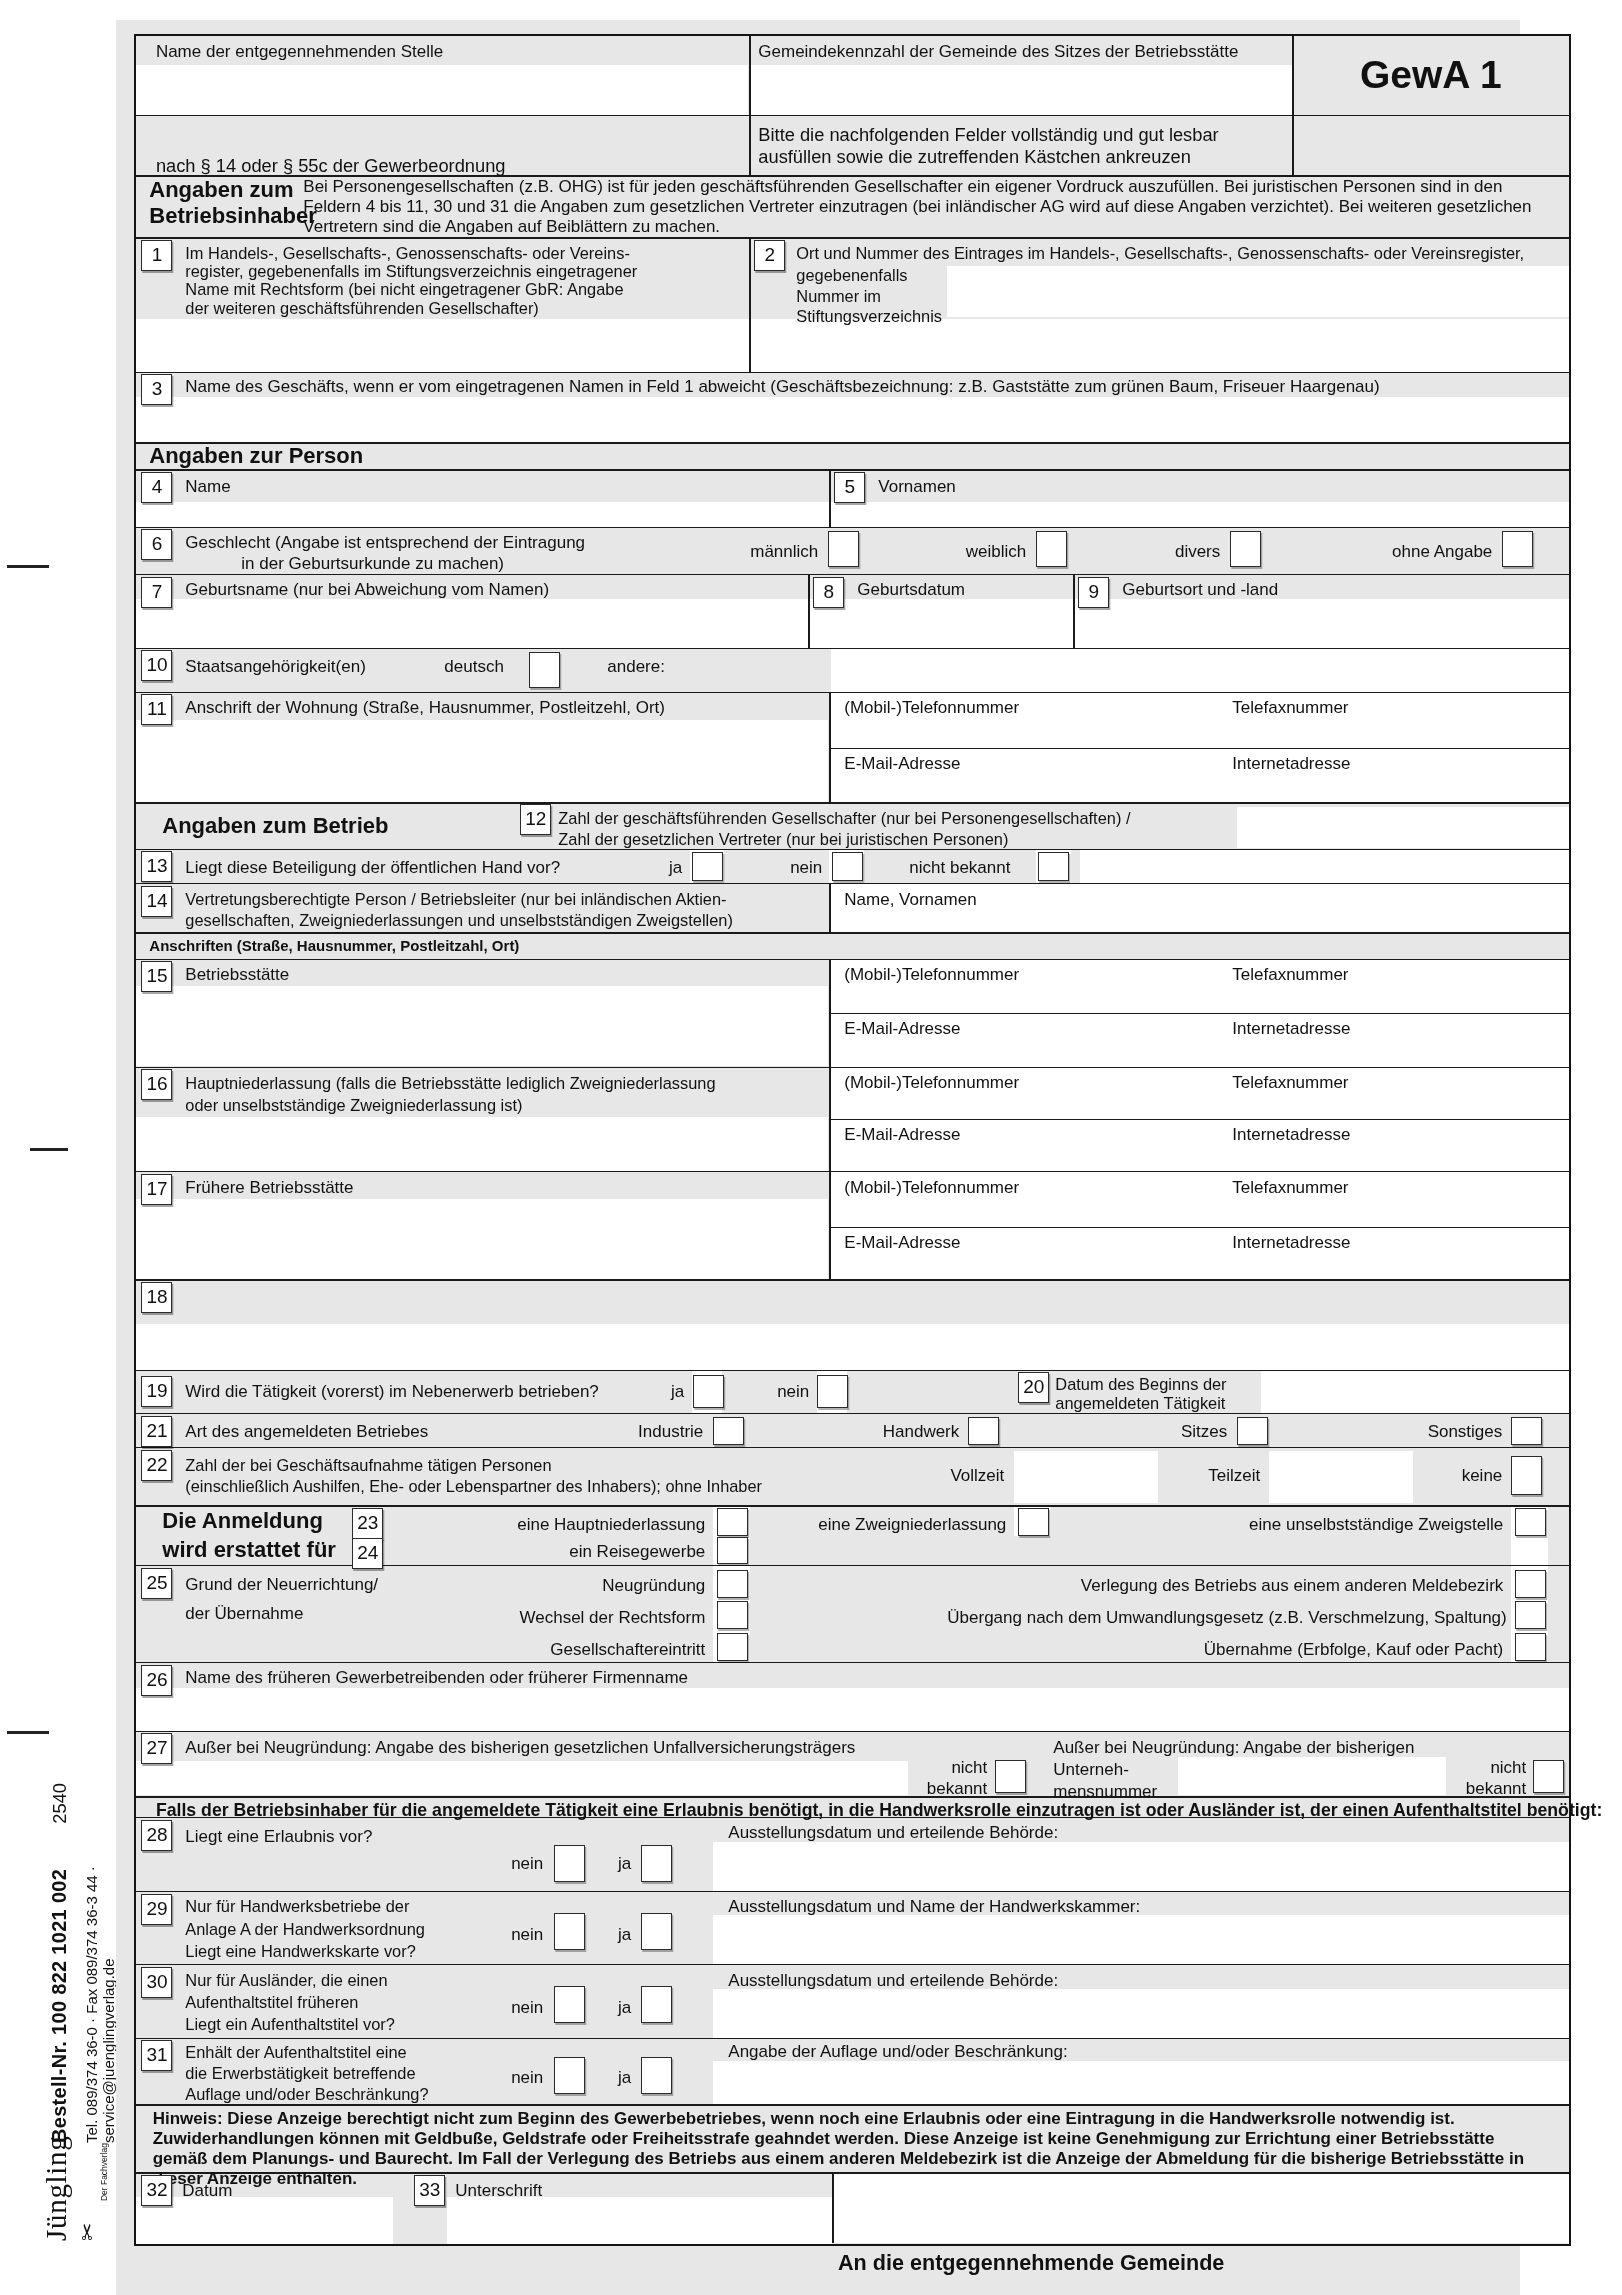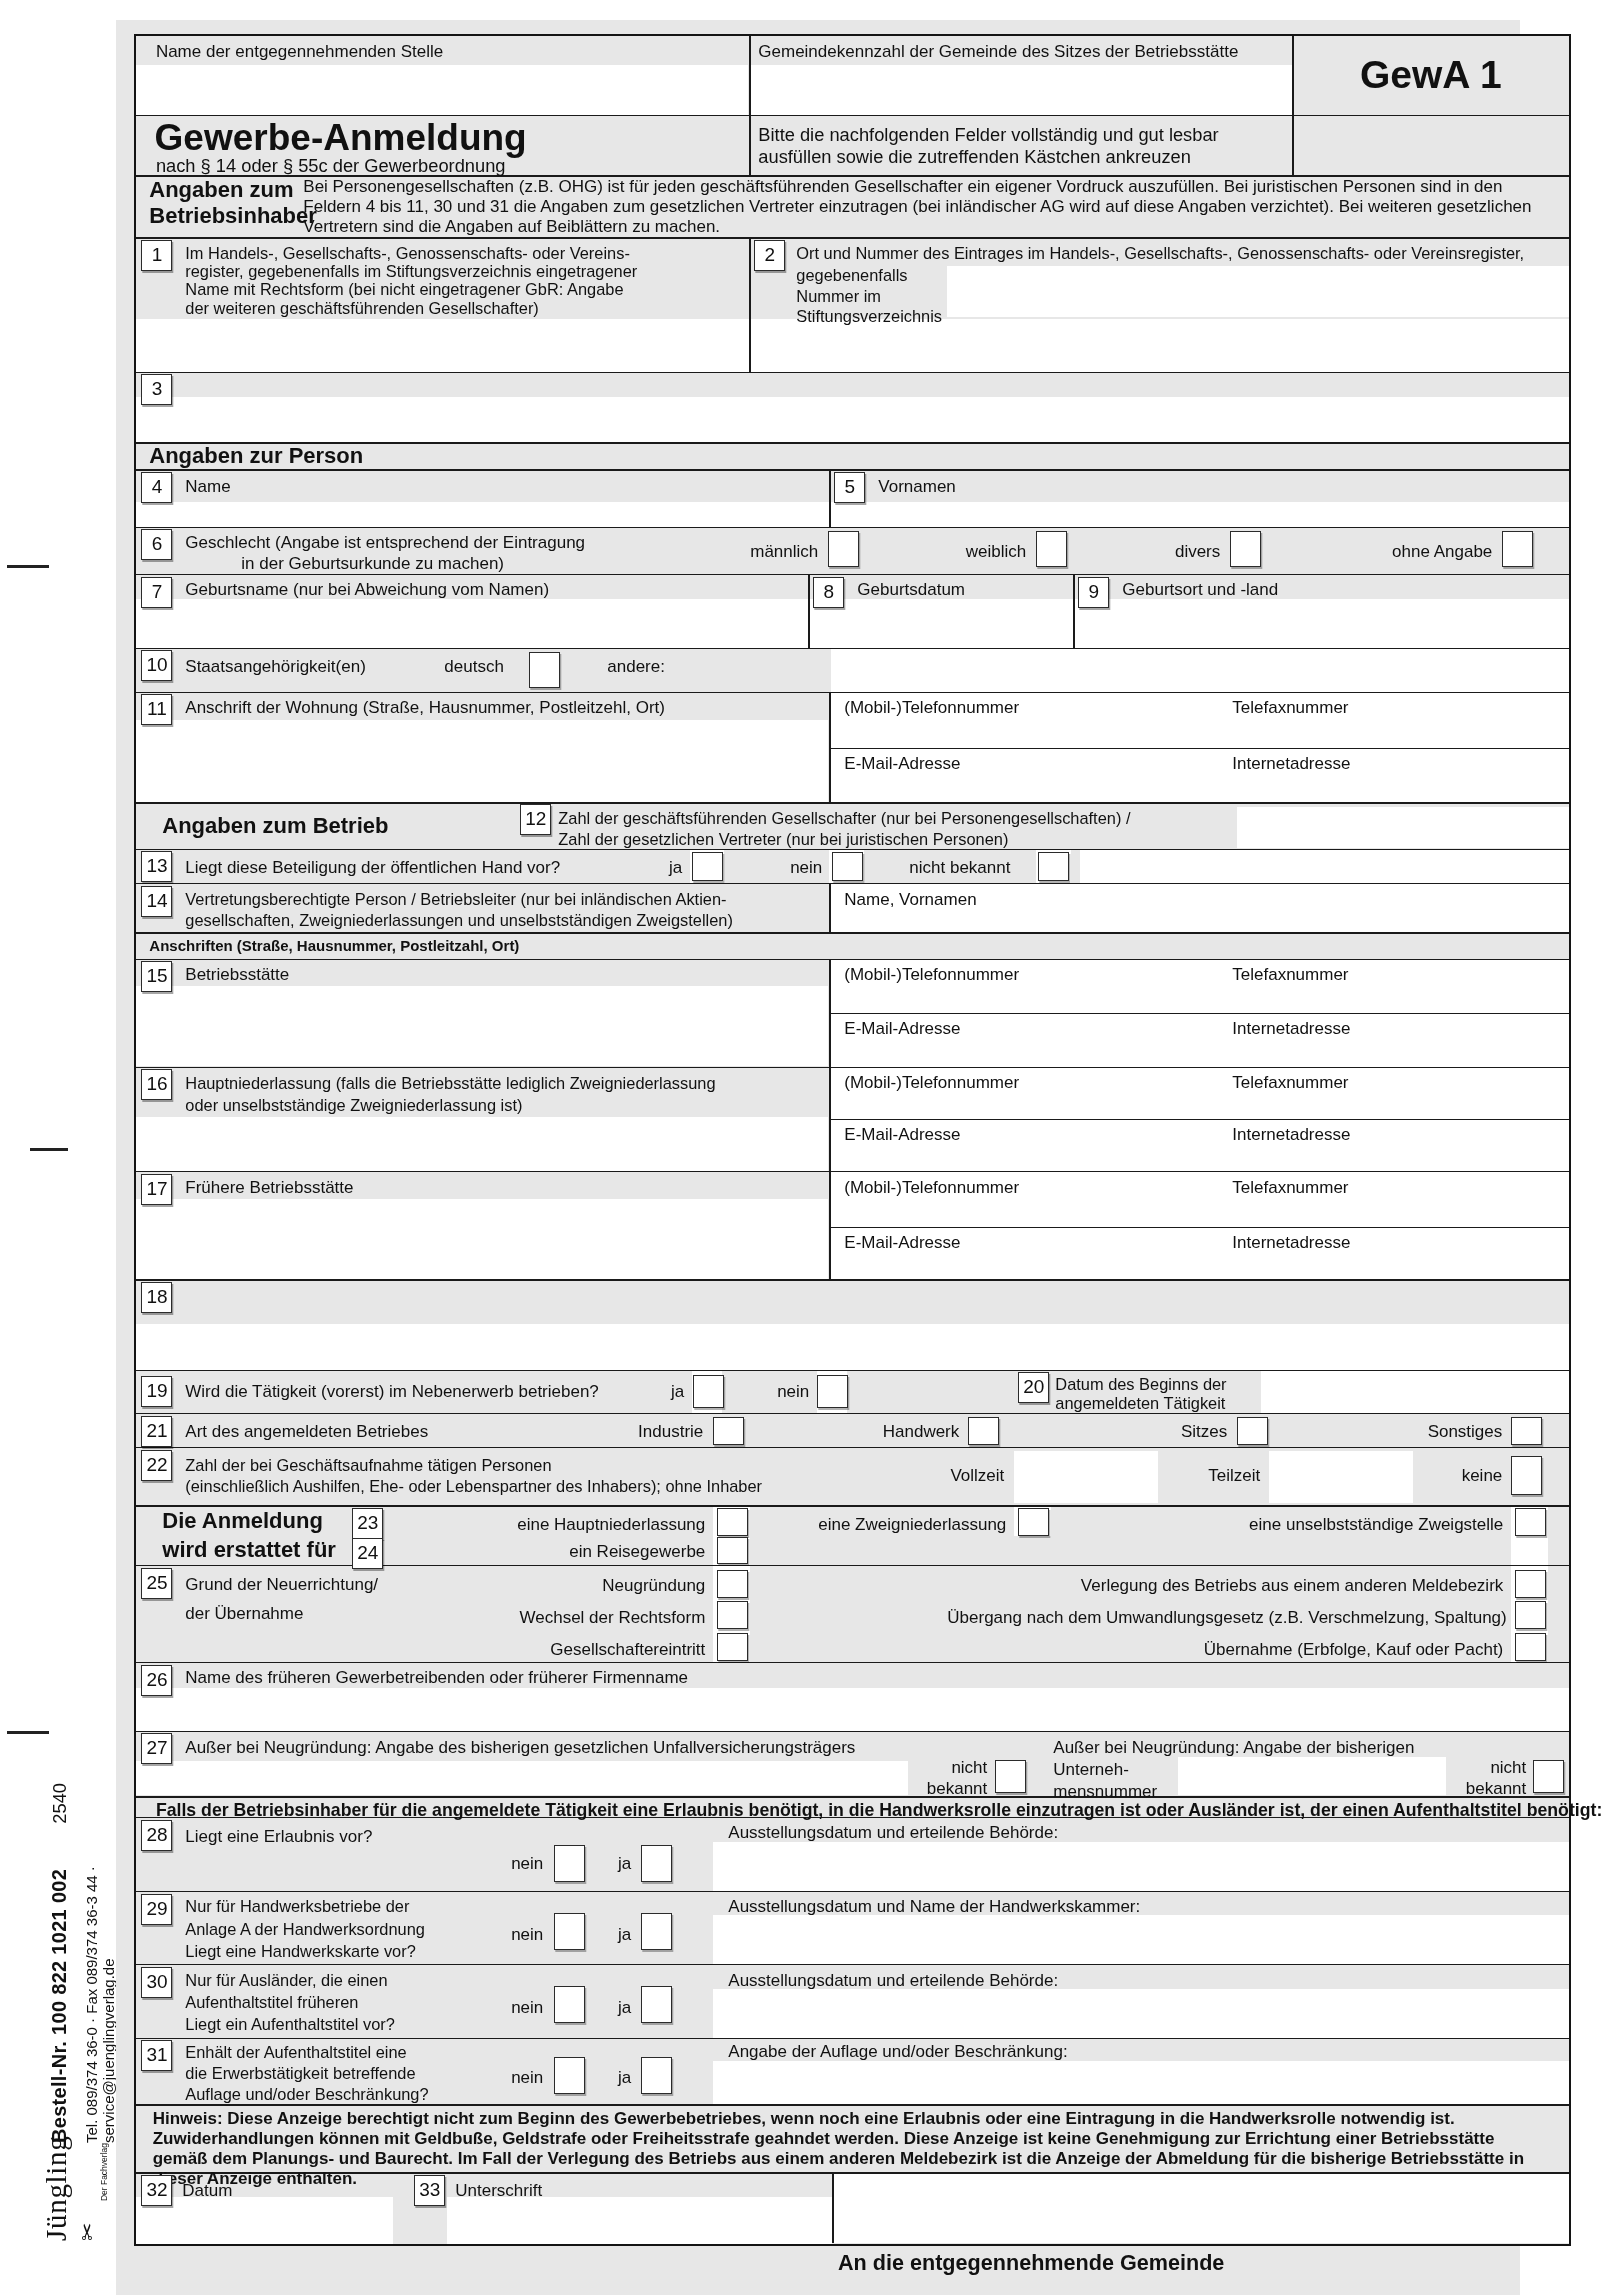--- a/index.html
+++ b/index.html
@@ -65,21 +65,20 @@
 
   <div class="w" style="left:0;top:29px;width:612px;height:50px"></div>
   <div class="w" style="left:614px;top:29px;width:542px;height:50px"></div>
   <div class="lb" style="left:19.6px;top:5.2px">Name der entgegennehmenden Stelle</div>
   <div class="lb" style="left:622px;top:5.2px">Gemeindekennzahl der Gemeinde des Sitzes der Betriebsstätte</div>
   <div class="gewa">GewA 1</div>
   <div class="hl" style="left:0;top:79px;width:1433px"></div>
   <div class="vl" style="left:613px;top:0;height:139px"></div>
   <div class="vl" style="left:1156px;top:0;height:139px"></div>
 
-  <div class="title">Gewerbe-Anmeldung</div>
   <div class="lb" style="left:19.6px;top:119px;font-size:18.3px">nach § 14 oder § 55c der Gewerbeordnung</div>
   <div class="lb" style="left:622px;top:88px;font-size:18.3px">Bitte die nachfolgenden Felder vollständig und gut lesbar</div>
   <div class="lb" style="left:622px;top:110px;font-size:18.3px">ausfüllen sowie die zutreffenden Kästchen ankreuzen</div>
   <div class="hl h3" style="left:0;top:139px;width:1433px"></div>
 
   <div class="lb tb" style="left:13px;top:143px">Angaben zum</div>
   <div class="lb tb" style="left:13px;top:169px">Betriebsinhaber</div>
   <div class="lb wr" style="left:167px;top:141px;width:1260px;font-size:17px;line-height:20px">Bei Personengesellschaften (z.B. OHG) ist für jeden geschäftsführenden Gesellschafter ein eigener Vordruck auszufüllen. Bei juristischen Personen sind in den Feldern 4 bis 11, 30 und 31 die Angaben zum gesetzlichen Vertreter einzutragen (bei inländischer AG wird auf diese Angaben verzichtet). Bei weiteren gesetzlichen Vertretern sind die Angaben auf Beiblättern zu machen.</div>
   <div class="hl h3" style="left:0;top:201px;width:1433px"></div>
 
@@ -92,20 +91,21 @@
   <div class="nb" style="left:618px;top:204px">2</div>
   <div class="lb s25" style="left:660px;top:207px">Ort und Nummer des Eintrages im Handels-, Gesellschafts-, Genossenschafts- oder Vereinsregister,</div>
   <div class="lb s25" style="left:660px;top:229px">gegebenenfalls</div>
   <div class="lb s25" style="left:660px;top:250px">Nummer im</div>
   <div class="lb s25" style="left:660px;top:270px">Stiftungsverzeichnis</div>
   <div class="w" style="left:811px;top:230px;width:622px;height:51px"></div>
   <div class="vl" style="left:613px;top:201px;height:135px"></div>
   <div class="hl" style="left:0;top:336px;width:1433px"></div>
 
   <div class="nb" style="left:5.2px;top:338px">3</div>
+  <div class="lb" style="left:49px;top:340px">Name des Geschäfts, wenn er vom eingetragenen Namen in Feld 1 abweicht (Geschäftsbezeichnung: z.B. Gaststätte zum grünen Baum, Friseuer Haargenau)</div>
   <div class="w" style="left:0;top:361px;width:1433px;height:45px"></div>
   <div class="hl h3" style="left:0;top:406px;width:1433px"></div>
 
   <div class="lb tb" style="left:13px;top:409px">Angaben zur Person</div>
   <div class="hl h3" style="left:0;top:433px;width:1433px"></div>
 
   <div class="w" style="left:0;top:466px;width:1433px;height:25px"></div>
   <div class="nb" style="left:5.2px;top:436px">4</div>
   <div class="lb" style="left:49px;top:440px">Name</div>
   <div class="nb" style="left:698px;top:436px">5</div>

